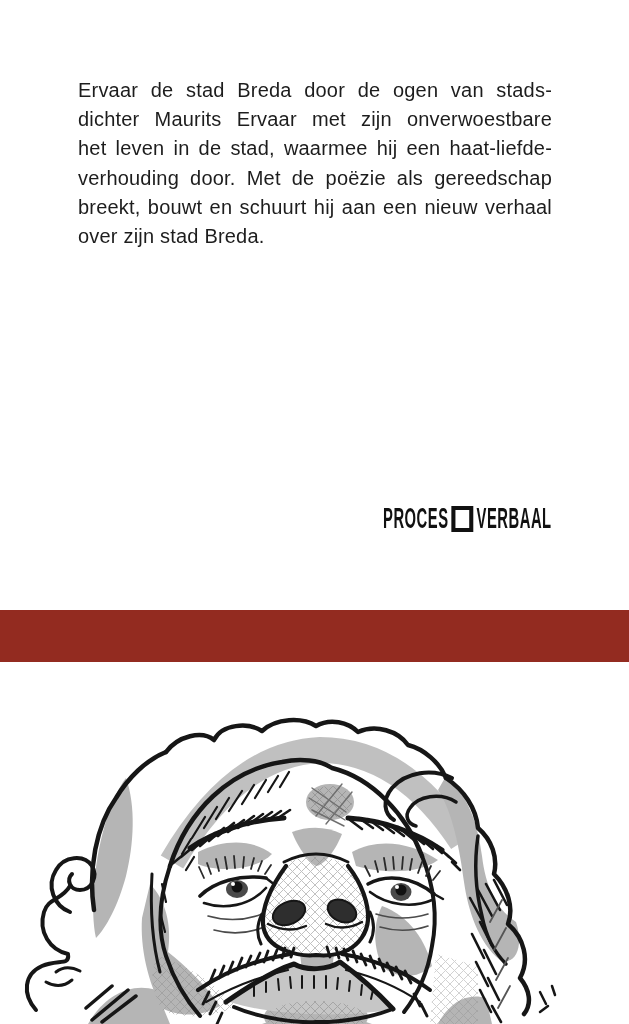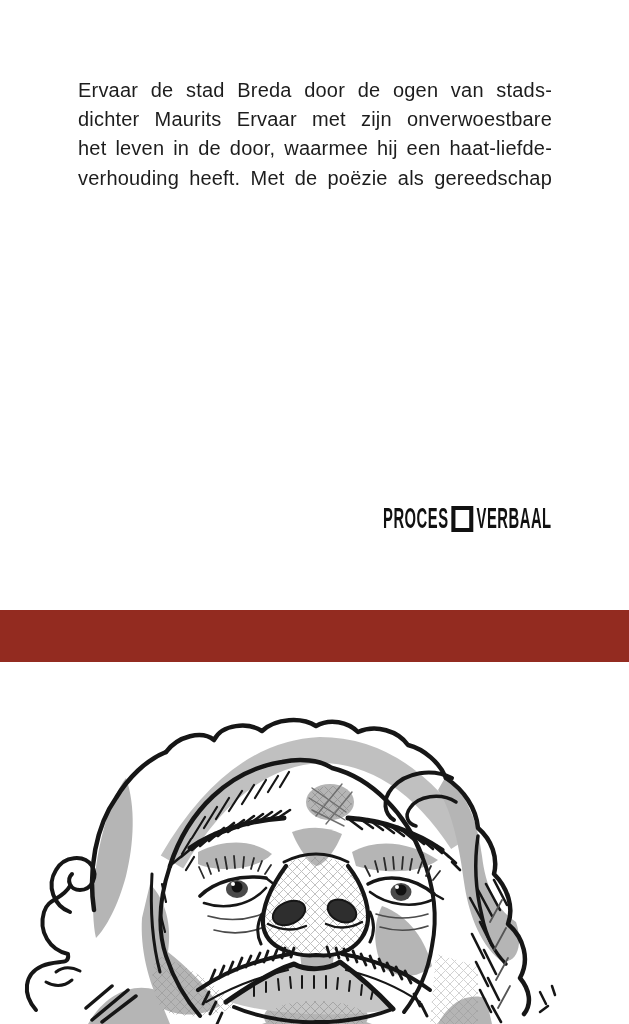--- a/index.html
+++ b/index.html
@@ -34,22 +34,24 @@
   .illustration svg{display:block;width:629px;height:310px;}
 </style>
 </head>
 <body>
 
 <div class="page">
 
   <div class="blurb">
     <div class="line">Ervaar de stad Breda door de ogen van stads-</div>
     <div class="line">dichter Maurits Ervaar met zijn onverwoestbare</div>
-    <div class="line">het leven in de door, waarmee hij een haat-liefde-</div>
-    <div class="line">verhouding heeft. Met de poëzie als gereedschap</div>
+    <div class="line">het leven in de stad, waarmee hij een haat-liefde-</div>
+    <div class="line">verhouding door. Met de poëzie als gereedschap</div>
+    <div class="line">breekt, bouwt en schuurt hij aan een nieuw verhaal</div>
+    <div class="line last">over zijn stad Breda.</div>
   </div>
 
   <div class="publisher-logo">
     <span>PROCES</span>
     <span class="logo-square"></span>
     <span>VERBAAL</span>
   </div>
 
   <div class="red-band"></div>
 

